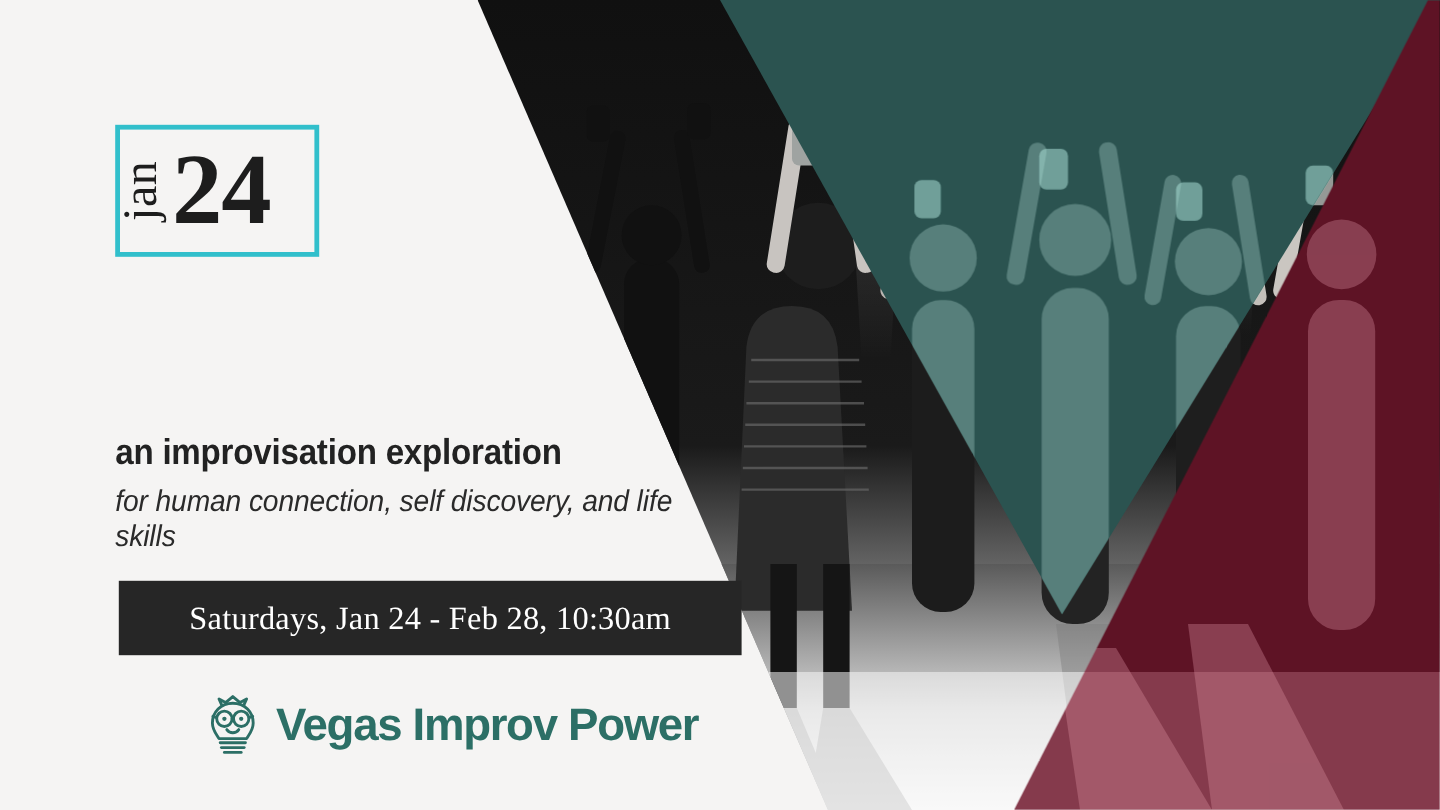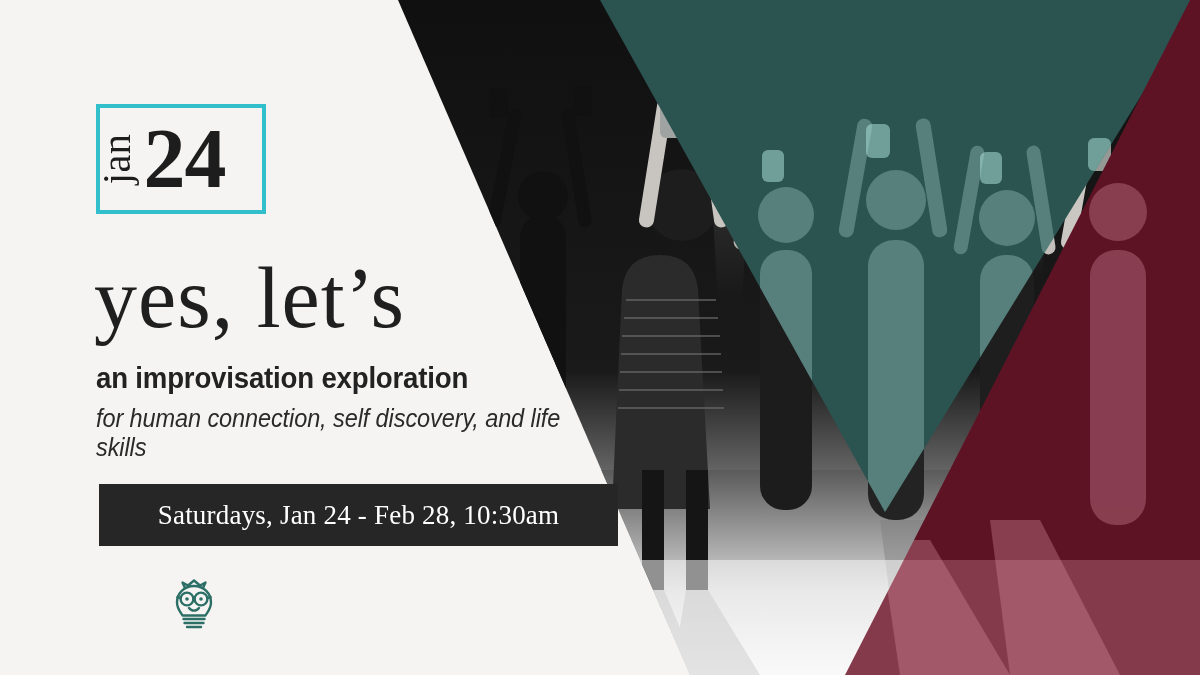--- a/index.html
+++ b/index.html
@@ -249,21 +249,20 @@
     </svg>
   </div>
 
   <div class="content">
 
     <div class="date-badge">
       <span class="mon">jan</span>
       <span class="day">24</span>
     </div>
 
-    <div class="headline">yes, let’s</div>
 
     <div class="subhead">an improvisation exploration</div>
 
     <div class="tagline">for human connection, self discovery, and life skills</div>
 
     <div class="banner">
       <span>Saturdays, Jan 24 - Feb 28, 10:30am</span>
     </div>
 
     <div class="logo">
@@ -283,16 +282,17 @@
           <path d="M25.4 22 L26.6 22"></path>
           <path d="M12.6 21 L9.4 20"></path>
           <path d="M39.4 21 L42.6 20"></path>
 
           <circle cx="19" cy="22" r="1.8" fill="#2c6f66" stroke="none"></circle>
           <circle cx="33" cy="22" r="1.8" fill="#2c6f66" stroke="none"></circle>
 
           <path d="M21 31 C23.5 34.5 28.5 34.5 31 31"></path>
         </svg>
       </span>
+      <span class="word">Vegas Improv Power</span>
     </div>
 
   </div>
 </div>
 
 </body></html>

